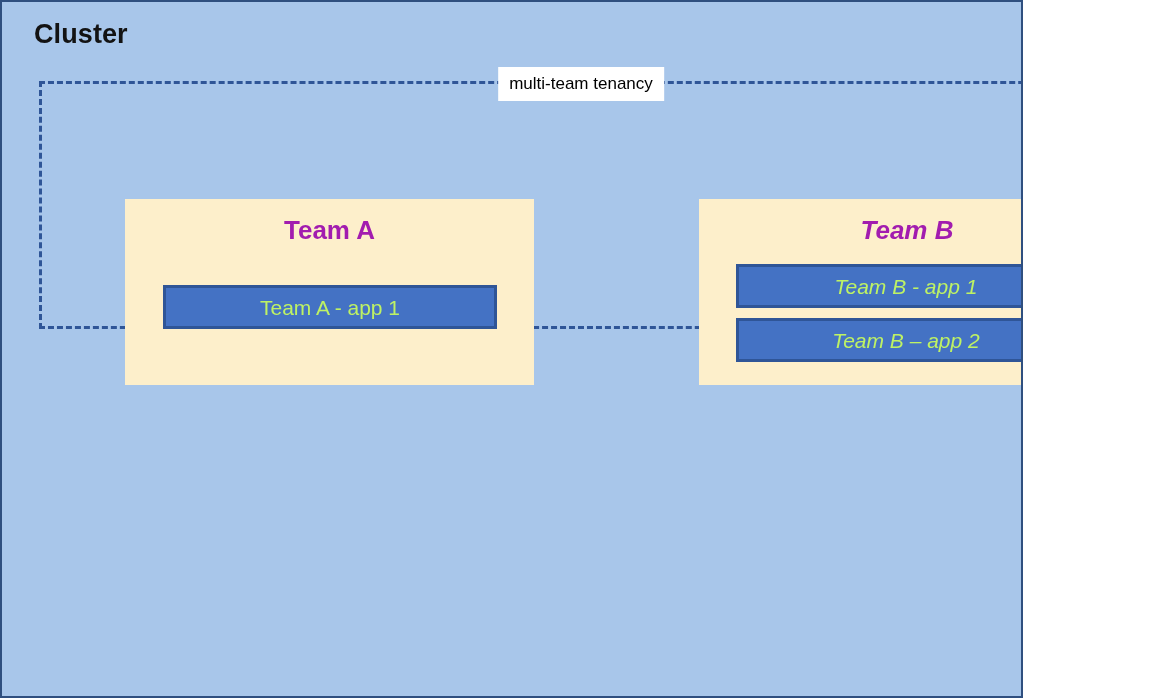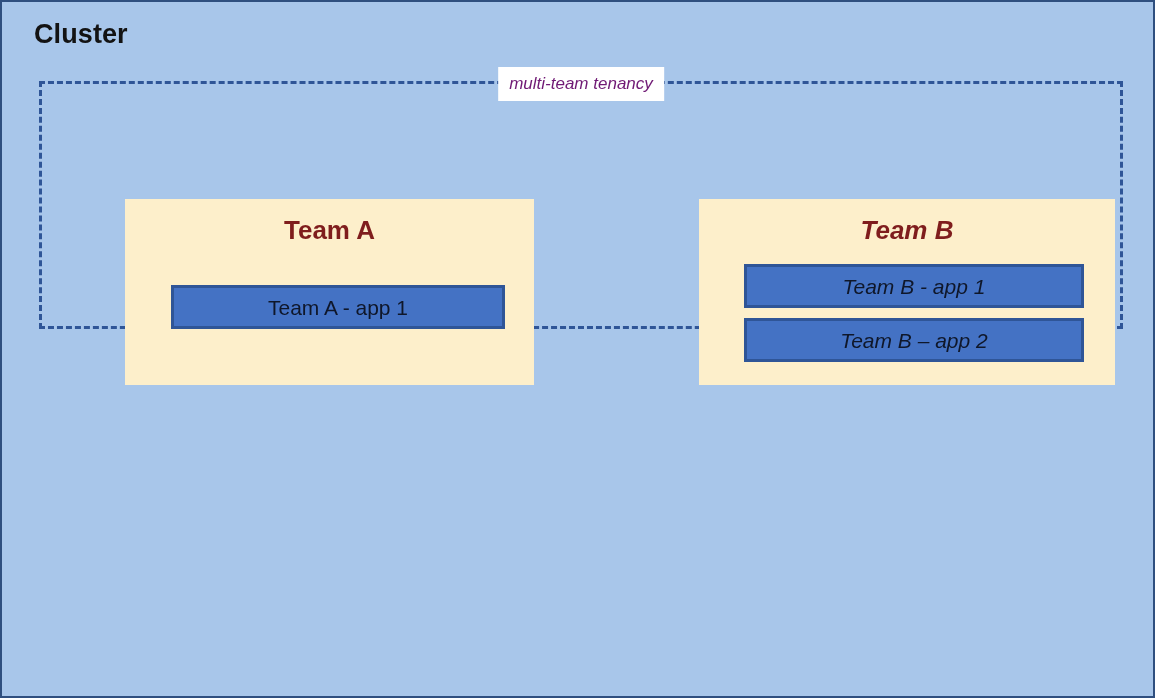--- a/index.html
+++ b/index.html
@@ -10,21 +10,21 @@
   body {
     width: 1155px;
     height: 698px;
     font-family: "Liberation Sans", sans-serif;
     background: #ffffff;
     overflow: hidden;
   }
 
   #cluster-canvas {
     position: relative;
-    width: 1155px;
+    width: 1023px;
     height: 698px;
     box-sizing: border-box;
     background: #A8C6EA;
     border: 2px solid #2F4F7F;
     overflow: hidden;
   }
 
   
   .cluster-title {
     position: absolute;
@@ -57,26 +57,25 @@
     width: 1084px;
     height: 296px;
   }
 
   .tenancy-label {
     position: absolute;
     top: -17px;
     left: 50%;
     transform: translateX(-50%);
     background: #FFFFFF;
-    color: #701a75;
+    color: #000000;
     font-size: 17px;
     line-height: 1;
     padding: 8px 11px 9px 11px;
     white-space: nowrap;
-    font-style: italic;
   }
 
   
   .team-panel {
     position: absolute;
     box-sizing: border-box;
     background: #FDEFCB;
     padding: 0;
   }
   #panel-team-a {
@@ -90,40 +89,39 @@
     top: 115px;
     width: 416px;
     height: 186px;
     font-style: italic;
   }
 
   .team-title {
     text-align: center;
     font-size: 26px;
     font-weight: bold;
-    color: #7f1d1d;
+    color: #a21caf;
     line-height: 1;
     white-space: nowrap;
   }
   #panel-team-a .team-title,
   #panel-team-b .team-title { padding-top: 18px; }
 
   
   .app-box {
     box-sizing: border-box;
     background: #4472C4;
     border: 3px solid #2F5597;
-    color: #0f172a;
+    color: #bef264;
     font-size: 21px;
     line-height: 1;
     display: flex;
     align-items: center;
     justify-content: center;
     white-space: nowrap;
-    margin-left: 8px;
   }
 
   
   #team-a-apps {
     position: absolute;
     left: 38px;
     top: 86px;
     width: 334px;
   }
   #team-a-apps .app-box {

